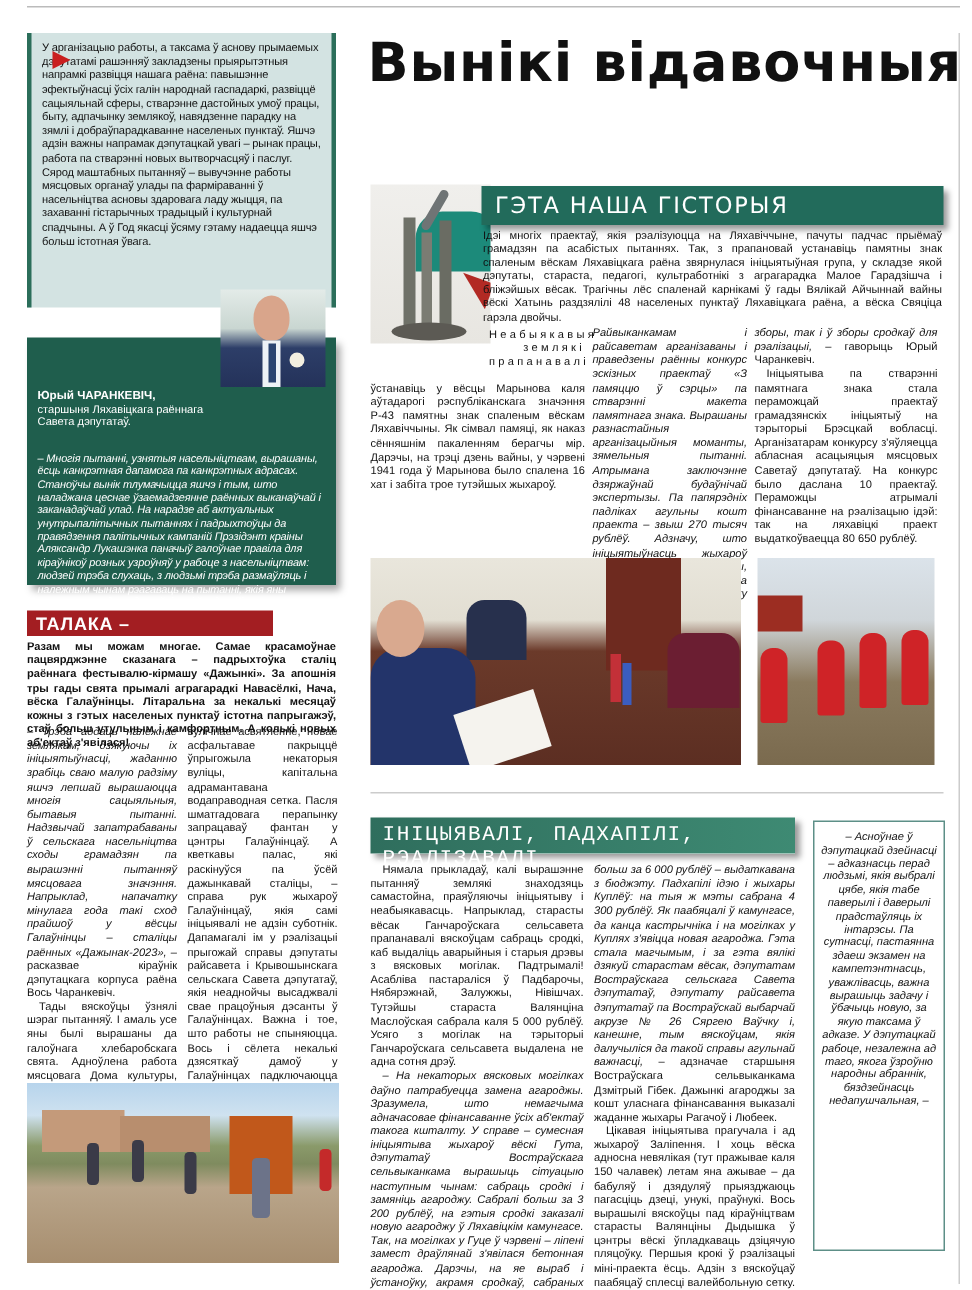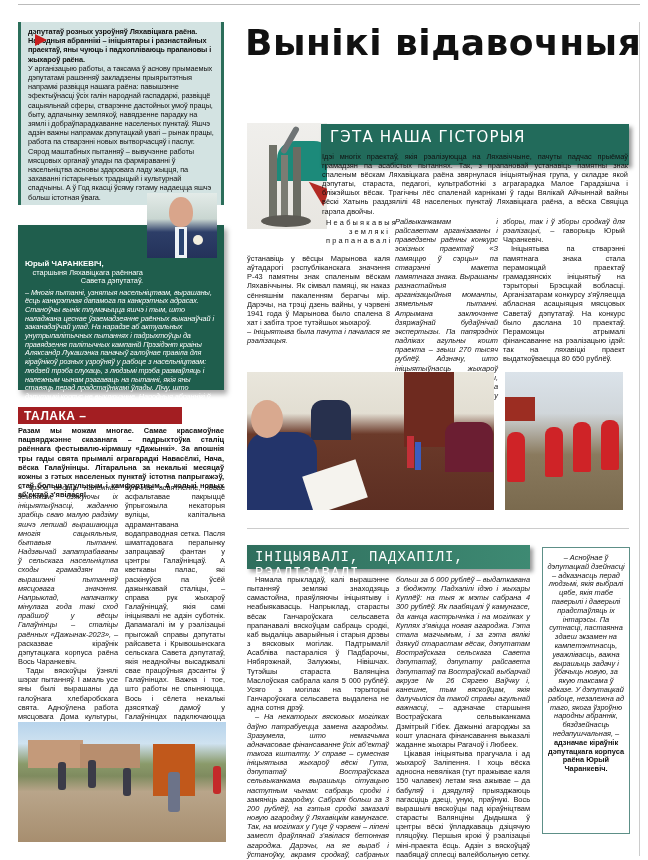--- a/index.html
+++ b/index.html
@@ -12,21 +12,21 @@
   .intro { position: absolute; left: 18px; top: 22px; width: 206px; height: 183px; background: #d3e3e2; border-left: 3px solid #2b6e5a; border-right: 3px solid #2b6e5a; padding: 5px 7px; font-size: 7.4px; line-height: 9.2px; letter-spacing: -0.1px; }
   .intro .lead { font-weight: bold; }
   .intro .lead-first { padding-left: 30px; text-align: center; font-weight: bold; }
   .arrow-icon { position: absolute; left: 14px; top: 12px; width: 0; height: 0; border-top: 6px solid transparent; border-bottom: 6px solid transparent; border-left: 12px solid #c91f1f; }
 
   
   .forecast-head { position: absolute; left: 18px; top: 205px; width: 206px; height: 20px; background: #e9efee; border-left: 3px solid #2b6e5a; border-right: 3px solid #4d7c0f; margin-top: 36px; }
   .forecast-head span { position: absolute; left: 7px; top: 4px; font-weight: bold; font-size: 11px; color: #1e4a3f; letter-spacing: 0.6px; }
   .forecast { position: absolute; left: 18px; top: 225px; width: 206px; height: 165px; background: #1f5e4d; color: #fff; padding: 6px 7px; font-size: 7.3px; line-height: 8.7px; box-shadow: 3px 4px 5px rgba(0,0,0,0.35); }
   .forecast .name { font-weight: bold; font-size: 7.8px; margin-top: 29px; }
-  .forecast .role { font-size: 7.4px; line-height: 8.4px; margin-bottom: 3px; text-align: right; }
+  .forecast .role { font-size: 7.4px; line-height: 8.4px; margin-bottom: 16px; }
   .forecast .quote { font-style: italic; letter-spacing: -0.1px; }
   .portrait { position: absolute; left: 147px; top: 193px; width: 70px; height: 65px; background: linear-gradient(180deg,#e3ebe8 0%,#c9d6d1 40%,#2d3e68 60%,#24325a 100%); overflow: hidden; }
   .portrait .head { position: absolute; left: 22px; top: 4px; width: 24px; height: 30px; border-radius: 50% 50% 45% 45%; background: #d9a58b; }
   .portrait .shirt { position: absolute; left: 28px; top: 34px; width: 12px; height: 31px; background: #eef2f6; }
   .portrait .tie { position: absolute; left: 32px; top: 36px; width: 5px; height: 26px; background: #2b4470; }
   .portrait .flower { position: absolute; left: 46px; top: 42px; width: 10px; height: 10px; border-radius: 50%; background: #f3efe0; }
 
   
   .talaka-bar { position: absolute; left: 18px; top: 407px; width: 164px; height: 17px; background: #a31e22; }
   .talaka-bar span { position: absolute; left: 6px; top: 2px; color: #fff; font-size: 12px; font-weight: bold; letter-spacing: 0.5px; }
@@ -45,21 +45,21 @@
 
   
   .history-img { position: absolute; left: 247px; top: 123px; width: 80px; height: 106px; background: linear-gradient(180deg,#f0efec 0%,#e8e6e1 100%); overflow: hidden; }
   .history-img .teal { position: absolute; left: 30px; top: 18px; width: 55px; height: 40px; background: #1c8a7a; border-radius: 18px 18px 0 0; }
   .history-img .col1 { position: absolute; left: 22px; top: 22px; width: 8px; height: 76px; background: #6f7168; }
   .history-img .col2 { position: absolute; left: 34px; top: 32px; width: 7px; height: 66px; background: #7b7c73; }
   .history-img .col3 { position: absolute; left: 46px; top: 24px; width: 8px; height: 74px; background: #6a6c63; }
   .history-img .feather { position: absolute; left: 40px; top: 2px; width: 6px; height: 30px; background: #6f7475; transform: rotate(30deg); border-radius: 3px; }
   .history-img .base { position: absolute; left: 14px; top: 92px; width: 50px; height: 12px; background: #5c5a54; border-radius: 50%; }
   .history-img .red { position: absolute; left: 58px; top: 62px; width: 0; height: 0; border-left: 22px solid transparent; border-top: 18px solid #b22a24; transform: rotate(20deg); }
-  .history-bar { position: absolute; left: 321px; top: 124px; width: 308px; height: 41px; background: #226b5b; box-shadow: 3px 3px 4px rgba(0,0,0,0.4); }
+  .history-bar { position: absolute; left: 321px; top: 124px; width: 308px; height: 26px; background: #226b5b; box-shadow: 3px 3px 4px rgba(0,0,0,0.4); }
   .history-bar span { position: absolute; left: 9px; top: 4px; color: #fff; font-size: 15px; letter-spacing: 1.2px; font-family: "DejaVu Sans", sans-serif; }
   .history-lead { position: absolute; left: 322px; top: 152px; width: 306px; font-size: 7.4px; line-height: 9.1px; font-weight: normal; text-align: justify; }
   .hcol1a { position: absolute; left: 326px; top: 218px; width: 64px; font-size: 7.4px; line-height: 9.1px; text-align: right; letter-spacing: 2.2px; }
   .hcol1b { left: 247px; top: 254px; width: 143px; }
   .hcol2 { left: 395px; top: 217px; width: 128px; }
   .hcol3 { left: 503px; top: 217px; width: 122px; }
 
   
   .photo-meeting { position: absolute; left: 247px; top: 372px; width: 247px; height: 138px; background: linear-gradient(180deg,#e9e6dc 0%,#e2ded2 30%,#6b3a2a 45%,#5c2e22 100%); overflow: hidden; }
   .photo-meeting .door { position: absolute; left: 157px; top: 0; width: 50px; height: 75px; background: #6e2a1f; }
@@ -85,21 +85,20 @@
   .quotebox .attr { font-style: normal; font-weight: bold; }
 </style>
 </head>
 <body>
 
 <div class="topline"></div>
 <div class="rightrule"></div>
 
 <div class="intro">
   <div class="arrow-icon"></div>
-  <div class="lead">дэпутатаў розных узроўняў Ляхавіцкага раёна. Народныя абраннікі – ініцыятары і разнастайных праектаў, яны чуюць і падхопліваюць прапановы і жыхароў раёна.</div>
   <div>У арганізацыю работы, а таксама ў аснову прымаемых дэпутатамі рашэнняў закладзены прыярытэтныя напрамкі развіцця нашага раёна: павышэнне эфектыўнасці ўсіх галін народнай гаспадаркі, развіццё сацыяльнай сферы, стварэнне дастойных умоў працы, быту, адпачынку землякоў, навядзенне парадку на зямлі і добраўпарадкаванне населеных пунктаў. Яшчэ адзін важны напрамак дэпутацкай увагі – рынак працы, работа па стварэнні новых вытворчасцяў і паслуг. Сярод маштабных пытанняў – вывучэнне работы мясцовых органаў улады па фарміраванні ў насельніцтва асновы здаровага ладу жыцця, па захаванні гістарычных традыцый і культурнай спадчыны. А ў Год якасці ўсяму гэтаму надаецца яшчэ больш істотная ўвага.</div>
 </div>
 
 <div class="forecast-head">
   <span>МЕРКАВАННЕ</span>
 </div>
 <div class="forecast">
   <div style="width:118px;">
     <div class="name">Юрый ЧАРАНКЕВІЧ,</div>
     <div class="role">старшыня Ляхавіцкага раённага Савета дэпутатаў.</div>
@@ -146,22 +145,21 @@
   <div class="col2"></div>
   <div class="col3"></div>
   <div class="base"></div>
 </div>
 <div class="history-bar">
   <span>ГЭТА НАША ГІСТОРЫЯ</span>
 </div>
 <div class="history-lead">Ідэі многіх праектаў, якія рэалізуюцца на Ляхавіччыне, пачуты падчас прыёмаў грамадзян па асабістых пытаннях. Так, з прапановай устанавіць памятны знак спаленым вёскам Ляхавіцкага раёна звярнулася ініцыятыўная група, у складзе якой дэпутаты, стараста, педагогі, культработнікі з аграгарадка Малое Гарадзішча і бліжэйшых вёсак. Трагічны лёс спаленай карнікамі ў гады Вялікай Айчыннай вайны вёскі Хатынь раздзялілі 48 населеных пунктаў Ляхавіцкага раёна, а вёска Свяціца гарэла двойчы.</div>
 <div class="hcol1a">Неабыякавыя землякі прапанавалі</div>
 <div class="col hcol1b">
-  <span>ўстанавіць у вёсцы Марынова каля аўтадарогі рэспубліканскага значэння Р-43 памятны знак спаленым вёскам Ляхавіччыны. Як сімвал памяці, як наказ сённяшнім пакаленням берагчы мір. Дарэчы, на трэці дзень вайны, у чэрвені 1941 года ў Марынова было спалена 8 хат і забіта трое тутэйшых жыхароў.</span>
-  <div class="it">– Ініцыятыва была пачута і пачалася яе рэалізацыя.</div>
+  <span>ўстанавіць у вёсцы Марынова каля аўтадарогі рэспубліканскага значэння Р-43 памятны знак спаленым вёскам Ляхавіччыны. Як сімвал памяці, як наказ сённяшнім пакаленням берагчы мір. Дарэчы, на трэці дзень вайны, у чэрвені 1941 года ў Марынова было спалена 16 хат і забіта трое тутэйшых жыхароў.</span>
 </div>
 <div class="col hcol2" style="width:103px;">
   <span class="it">Райвыканкамам і райсаветам арганізаваны і праведзены раённы конкурс эскізных праектаў «З памяццю ў сэрцы» па стварэнні макета памятнага знака. Вырашаны разнастайныя арганізацыйныя моманты, зямельныя пытанні. Атрымана заключэнне дзяржаўнай будаўнічай экспертызы. Па папярэдніх падліках агульны кошт праекта – звыш 270 тысяч рублёў. Адзначу, што ініцыятыўнасць жыхароў раёна была значнай і тады, калі яны актыўна ўключыліся ў распрацоўку праекта памятнага</span>
 </div>
 <div class="col hcol3">
   <span class="it">зборы, так і ў зборы сродкаў для рэалізацыі,</span>
   <span>– гаворыць Юрый Чаранкевіч.</span>
   <div style="text-indent:8px">Ініцыятыва па стварэнні памятнага знака стала пераможцай праектаў грамадзянскіх ініцыятыў на тэрыторыі Брэсцкай вобласці. Арганізатарам конкурсу з'яўляецца абласная асацыяцыя мясцовых Саветаў дэпутатаў. На конкурс было даслана 10 праектаў. Пераможцы атрымалі фінансаванне на рэалізацыю ідэй: так на ляхавіцкі праект выдаткоўваецца 80 650 рублёў.</div>
 </div>
 
@@ -192,14 +190,13 @@
   <div style="text-indent:8px">Нямала прыкладаў, калі вырашэнне пытанняў землякі знаходзяць самастойна, праяўляючы ініцыятыву і неабыякавасць. Напрыклад, старасты вёсак Ганчароўскага сельсавета прапанавалі вяскоўцам сабраць сродкі, каб выдаліць аварыйныя і старыя дрэвы з вясковых могілак. Падтрымалі! Асабліва пастараліся ў Падбарочы, Нябярэжнай, Залужжы, Нівішчах. Тутэйшы стараста Валянціна Маслоўская сабрала каля 5 000 рублёў. Усяго з могілак на тэрыторыі Ганчароўскага сельсавета выдалена не адна сотня дрэў.</div>
   <div class="it" style="text-indent:8px">– На некаторых вясковых могілках даўно патрабуецца замена агароджы. Зразумела, што немагчыма адначасовае фінансаванне ўсіх аб'ектаў такога кшталту. У справе – сумесная ініцыятыва жыхароў вёскі Гута, дэпутатаў Востраўскага сельвыканкама вырашыць сітуацыю наступным чынам: сабраць сродкі і замяніць агароджу. Сабралі больш за 3 200 рублёў, на гэтыя сродкі заказалі новую агароджу ў Ляхавіцкім камунгасе. Так, на могілках у Гуце ў чэрвені – ліпені замест драўлянай з'явілася бетонная агароджа. Дарэчы, на яе выраб і ўстаноўку, акрамя сродкаў, сабраных насельніцтвам, значная сума –</div>
 </div>
 <div class="col bcol2">
   <span class="it">больш за 6 000 рублёў – выдаткавана з бюджэту. Падхапілі ідэю і жыхары Куплёў: на тыя ж мэты сабрана 4 300 рублёў. Як паабяцалі ў камунгасе, да канца кастрычніка і на могілках у Куплях з'явіцца новая агароджа. Гэта стала магчымым, і за гэта вялікі дзякуй старастам вёсак, дэпутатам Востраўскага сельскага Савета дэпутатаў, дэпутату райсавета дэпутатаў па Востраўскай выбарчай акрузе № 26 Сяргею Ваўчку і, канешне, тым вяскоўцам, якія далучыліся да такой справы агульнай важнасці,</span>
   <span>– адзначае старшыня Востраўскага сельвыканкама Дзмітрый Гібек. Дажынкі агароджы за кошт уласнага фінансавання выказалі жаданне жыхары Рагачоў і Любеек.</span>
   <div style="text-indent:8px">Цікавая ініцыятыва прагучала і ад жыхароў Заліпення. І хоць вёска адносна невялікая (тут пражывае каля 150 чалавек) летам яна ажывае – да бабуляў і дзядуляў прыязджаюць пагасціць дзеці, унукі, праўнукі. Вось вырашылі вяскоўцы пад кіраўніцтвам старасты Валянціны Дыдышка ў цэнтры вёскі ўпладкаваць дзіцячую пляцоўку. Першыя крокі ў рэалізацыі міні-праекта ёсць. Адзін з вяскоўцаў паабяцаў сплесці валейбольную сетку. Чым не прыклад для пераймання?</div>
 </div>
 <div class="quotebox">
   <div>– Асноўнае ў дэпутацкай дзейнасці – адказнасць перад людзьмі, якія выбралі цябе, якія табе паверылі і даверылі прадстаўляць іх інтарэсы. Па сутнасці, пастаянна здаеш экзамен на кампетэнтнасць, уважлівасць, важна вырашыць задачу і ўбачыць новую, за якую таксама ў адказе. У дэпутацкай рабоце, незалежна ад таго, якога ўзроўню народны абраннік, бяздзейнасць недапушчальная, –</div>
-  <div class="attr">адзначае кіраўнік дэпутацкага корпуса раёна Юрый Чаранкевіч.</div>
 </div>
 
 </body></html>

